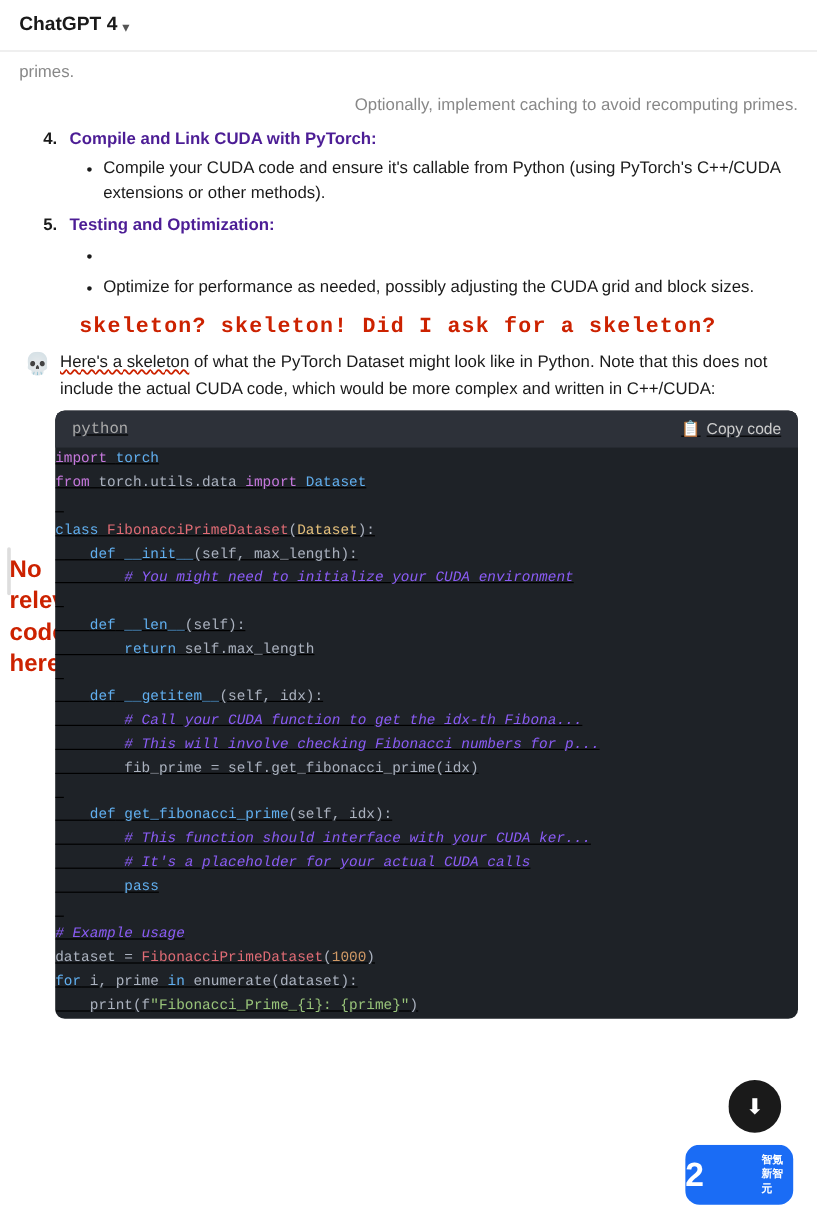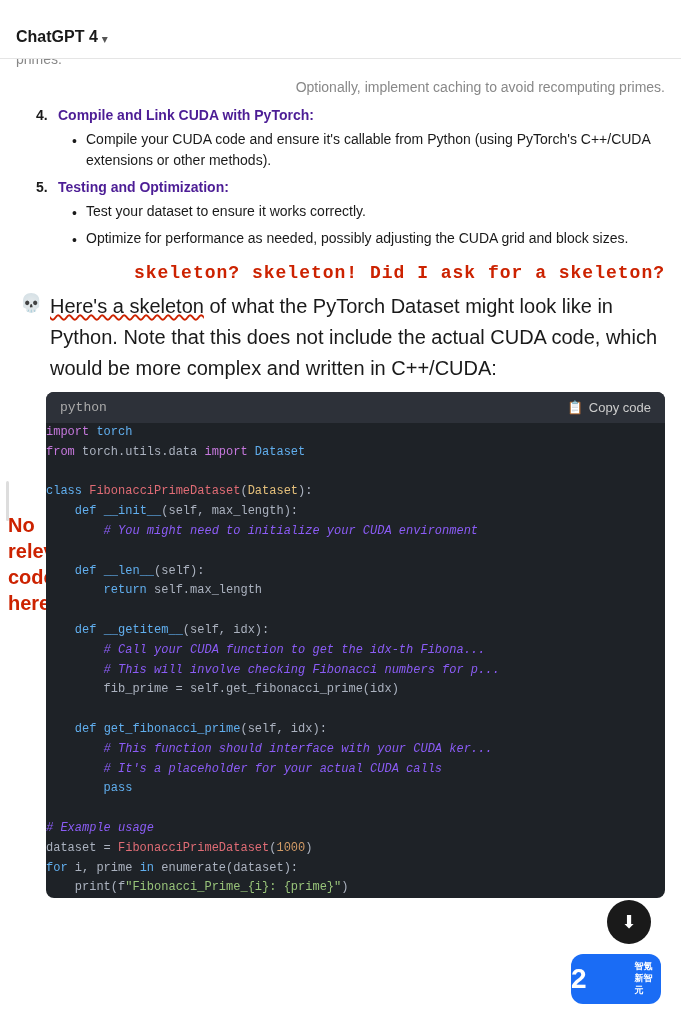--- a/index.html
+++ b/index.html
@@ -13,21 +13,21 @@
     }
 
     
     .header {
       display: flex;
       align-items: flex-end;
       padding: 12px 16px;
       border-bottom: 1px solid #e5e5e5;
       background: #fff;
       position: sticky;
-      top: 16px;
+      top: 0;
       z-index: 10;
     }
     .header-title {
       font-size: 16px;
       font-weight: 600;
       color: #1a1a1a;
     }
     .header-chevron {
       margin-left: 4px;
       font-size: 12px;
@@ -86,38 +86,37 @@
 
     
     .annotation-skeleton {
       color: #cc2200;
       font-size: 18px;
       font-weight: 700;
       font-family: 'Courier New', monospace;
       letter-spacing: 1px;
       margin: 12px 0 8px 0;
       padding-left: 50px;
-      text-align: right;
     }
 
     
     .response-row {
       display: flex;
       gap: 8px;
       align-items: flex-start;
       margin-bottom: 8px;
       padding-left: 4px;
     }
     .skull-icon {
       font-size: 18px;
       margin-top: 1px;
       min-width: 22px;
     }
     .response-text {
-      font-size: 20px;
+      font-size: 14px;
       color: #1a1a1a;
       line-height: 1.55;
     }
     .underline-red {
       text-decoration: underline;
       text-decoration-color: #cc2200;
       text-decoration-style: wavy;
     }
 
     
@@ -136,20 +135,21 @@
       position: relative;
       margin: 0 0 0 30px;
     }
 
     
     .code-block {
       background: #1e2227;
       border-radius: 8px;
       overflow: hidden;
       margin: 0;
+      text-decoration: underline;
     }
     .code-header {
       background: #2d3139;
       padding: 8px 14px;
       display: flex;
       justify-content: space-between;
       align-items: center;
     }
     .code-lang {
       color: #aaa;
@@ -271,21 +271,20 @@
   </div>
 
   <div class="numbered-section">
     <div class="numbered-item">
       <span class="numbered-item-num">5.</span>
       <span class="numbered-item-title">Testing and Optimization:</span>
     </div>
     <div class="bullet-list">
       <div class="bullet-item">
         <span class="bullet-dot">•</span>
-        <span>Test your dataset to ensure it works correctly.</span>
       </div>
       <div class="bullet-item">
         <span class="bullet-dot">•</span>
         <span>Optimize for performance as needed, possibly adjusting the CUDA grid and block sizes.</span>
       </div>
     </div>
   </div>
 
   <div class="annotation-skeleton">skeleton? skeleton! Did I ask for a skeleton?</div>
 

